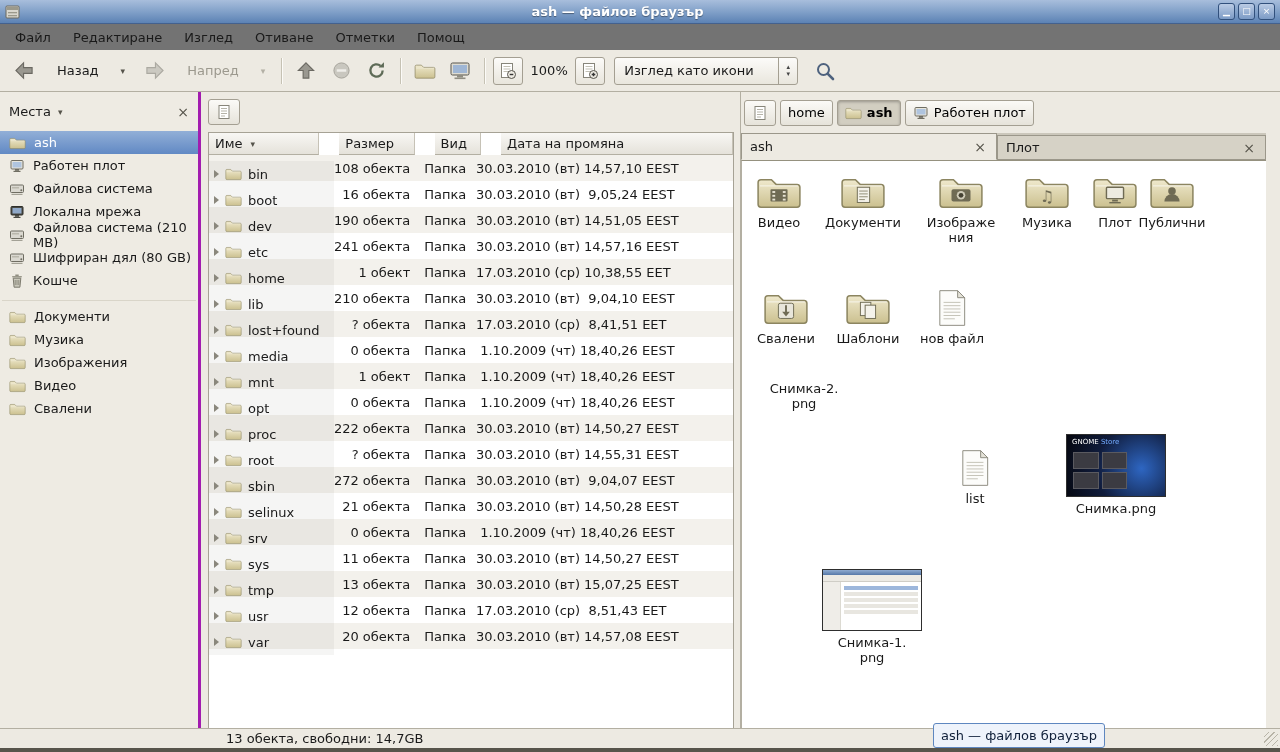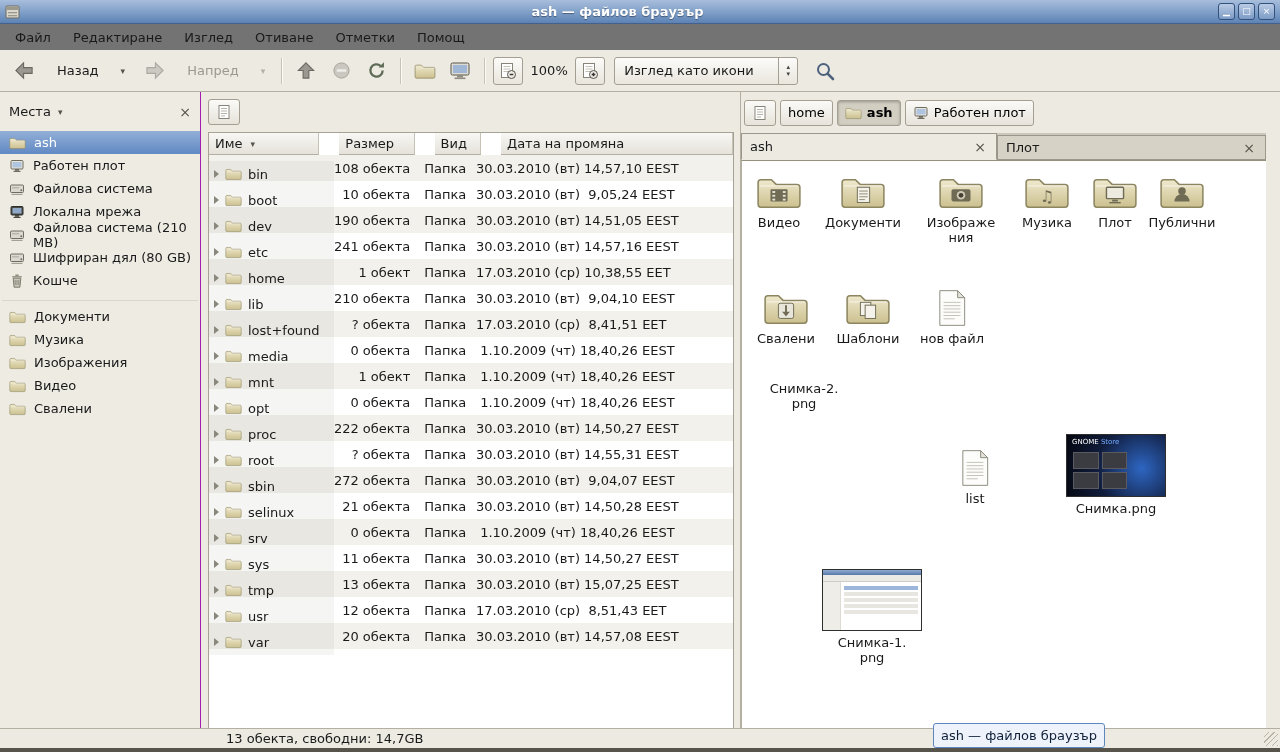--- a/index.html
+++ b/index.html
@@ -39,21 +39,21 @@
     background:linear-gradient(#FCFBF9,#E9E6DD); display:flex; align-items:center;
     padding-left:9px; margin-left:6px; }
   .stepper { margin-left:auto; width:19px; height:100%; border-left:1px solid #A49F92;
     display:flex; flex-direction:column; align-items:center; justify-content:center;
     font-size:7px; line-height:7px; color:#444; }
 
   
   .main { position:absolute; top:92px; left:0; width:1280px; height:636px; display:flex; }
 
   
-  .sidebar { width:201px; background:#EEEBE3; border-right:1px solid #a21caf; }
+  .sidebar { width:201px; background:#EEEBE3; border-right:3px solid #a21caf; }
   .sidebar-header { height:39px; display:flex; align-items:center; padding:0 9px; }
   .side-title-btn { display:flex; align-items:center; gap:7px; }
   .side-close { margin-left:auto; color:#55534A; font-size:14px; }
   .side-item { display:flex; align-items:center; gap:8px; height:23px; padding-left:9px; }
   .side-item.sel { background:linear-gradient(#92AFD7,#6189C4); color:#fff; }
   .side-sep { height:9px; border-bottom:1px solid #D9D5C9; margin:0 2px 4px 2px; }
 
   
   .pane-left { width:540px; padding:0 7px; border-right:1px solid #B3AFA2; }
   .loc-row { height:40px; display:flex; align-items:center; }
@@ -441,21 +441,21 @@
                   <linearGradient id="fg" x1="0" y1="0" x2="0" y2="1">
                     <stop offset="0" stop-color="#EFE9CD"></stop>
                     <stop offset="1" stop-color="#CBC08F"></stop>
                   </linearGradient>
                 </defs>
                 <path d="M2 10 a3 3 0 0 1 3 -3 h11 l5 5 h22 a3 3 0 0 1 3 3 v18 a3 3 0 0 1 -3 3 H5 a3 3 0 0 1 -3 -3 z" fill="url(#fg)" stroke="#8C8560" stroke-width="1.6"></path>
                 <path d="M4 13.5 h40" stroke="#FFF" stroke-opacity=".55" stroke-width="1.2"></path>
               </svg>
               <span>boot</span>
             </div>
-     <div class="cell csize" style="width:85px">10 обекта</div>
+     <div class="cell csize" style="width:85px">16 обекта</div>
      <div class="cell ctype" style="width:52px">Папка</div>
      <div class="cell cdate" style="width:264px">30.03.2010 (вт)  9,05,24 EEST</div>
    </div>
           <div class="lrow odd">
      <div class="cell cname" style="width:125px">
               <span class="expander"></span>
               <svg class="fico" width="17" height="14" viewBox="0 0 48 40">
                 <defs>
                   <linearGradient id="fg" x1="0" y1="0" x2="0" y2="1">
                     <stop offset="0" stop-color="#EFE9CD"></stop>
@@ -898,21 +898,21 @@
               </linearGradient>
             </defs>
             <path d="M2 10 a3 3 0 0 1 3 -3 h11 l5 5 h22 a3 3 0 0 1 3 3 v18 a3 3 0 0 1 -3 3 H5 a3 3 0 0 1 -3 -3 z" fill="url(#fg)" stroke="#8C8560" stroke-width="1.6"></path>
             <path d="M4 13.5 h40" stroke="#FFF" stroke-opacity=".55" stroke-width="1.2"></path>
             <rect x="15" y="15" width="18" height="12" rx="1" fill="#EDEBE0" stroke="#6F6B54" stroke-width="1.5"></rect>
             <rect x="21" y="28" width="6" height="2" fill="#6F6B54"></rect>
             <rect x="18" y="30.5" width="12" height="1.5" fill="#6F6B54"></rect>
           </svg>
           <span class="ivlabel" style="width:50px">Плот</span>
         </div>
-        <div class="ivitem" style="left:380px;top:12px">
+        <div class="ivitem" style="left:370px;top:12px">
           <svg class="fico" width="48" height="38" viewBox="0 0 48 40">
             <defs>
               <linearGradient id="fg" x1="0" y1="0" x2="0" y2="1">
                 <stop offset="0" stop-color="#EFE9CD"></stop>
                 <stop offset="1" stop-color="#CBC08F"></stop>
               </linearGradient>
             </defs>
             <path d="M2 10 a3 3 0 0 1 3 -3 h11 l5 5 h22 a3 3 0 0 1 3 3 v18 a3 3 0 0 1 -3 3 H5 a3 3 0 0 1 -3 -3 z" fill="url(#fg)" stroke="#8C8560" stroke-width="1.6"></path>
             <path d="M4 13.5 h40" stroke="#FFF" stroke-opacity=".55" stroke-width="1.2"></path>
             <circle cx="24" cy="19" r="4" fill="#6F6B54"></circle>

